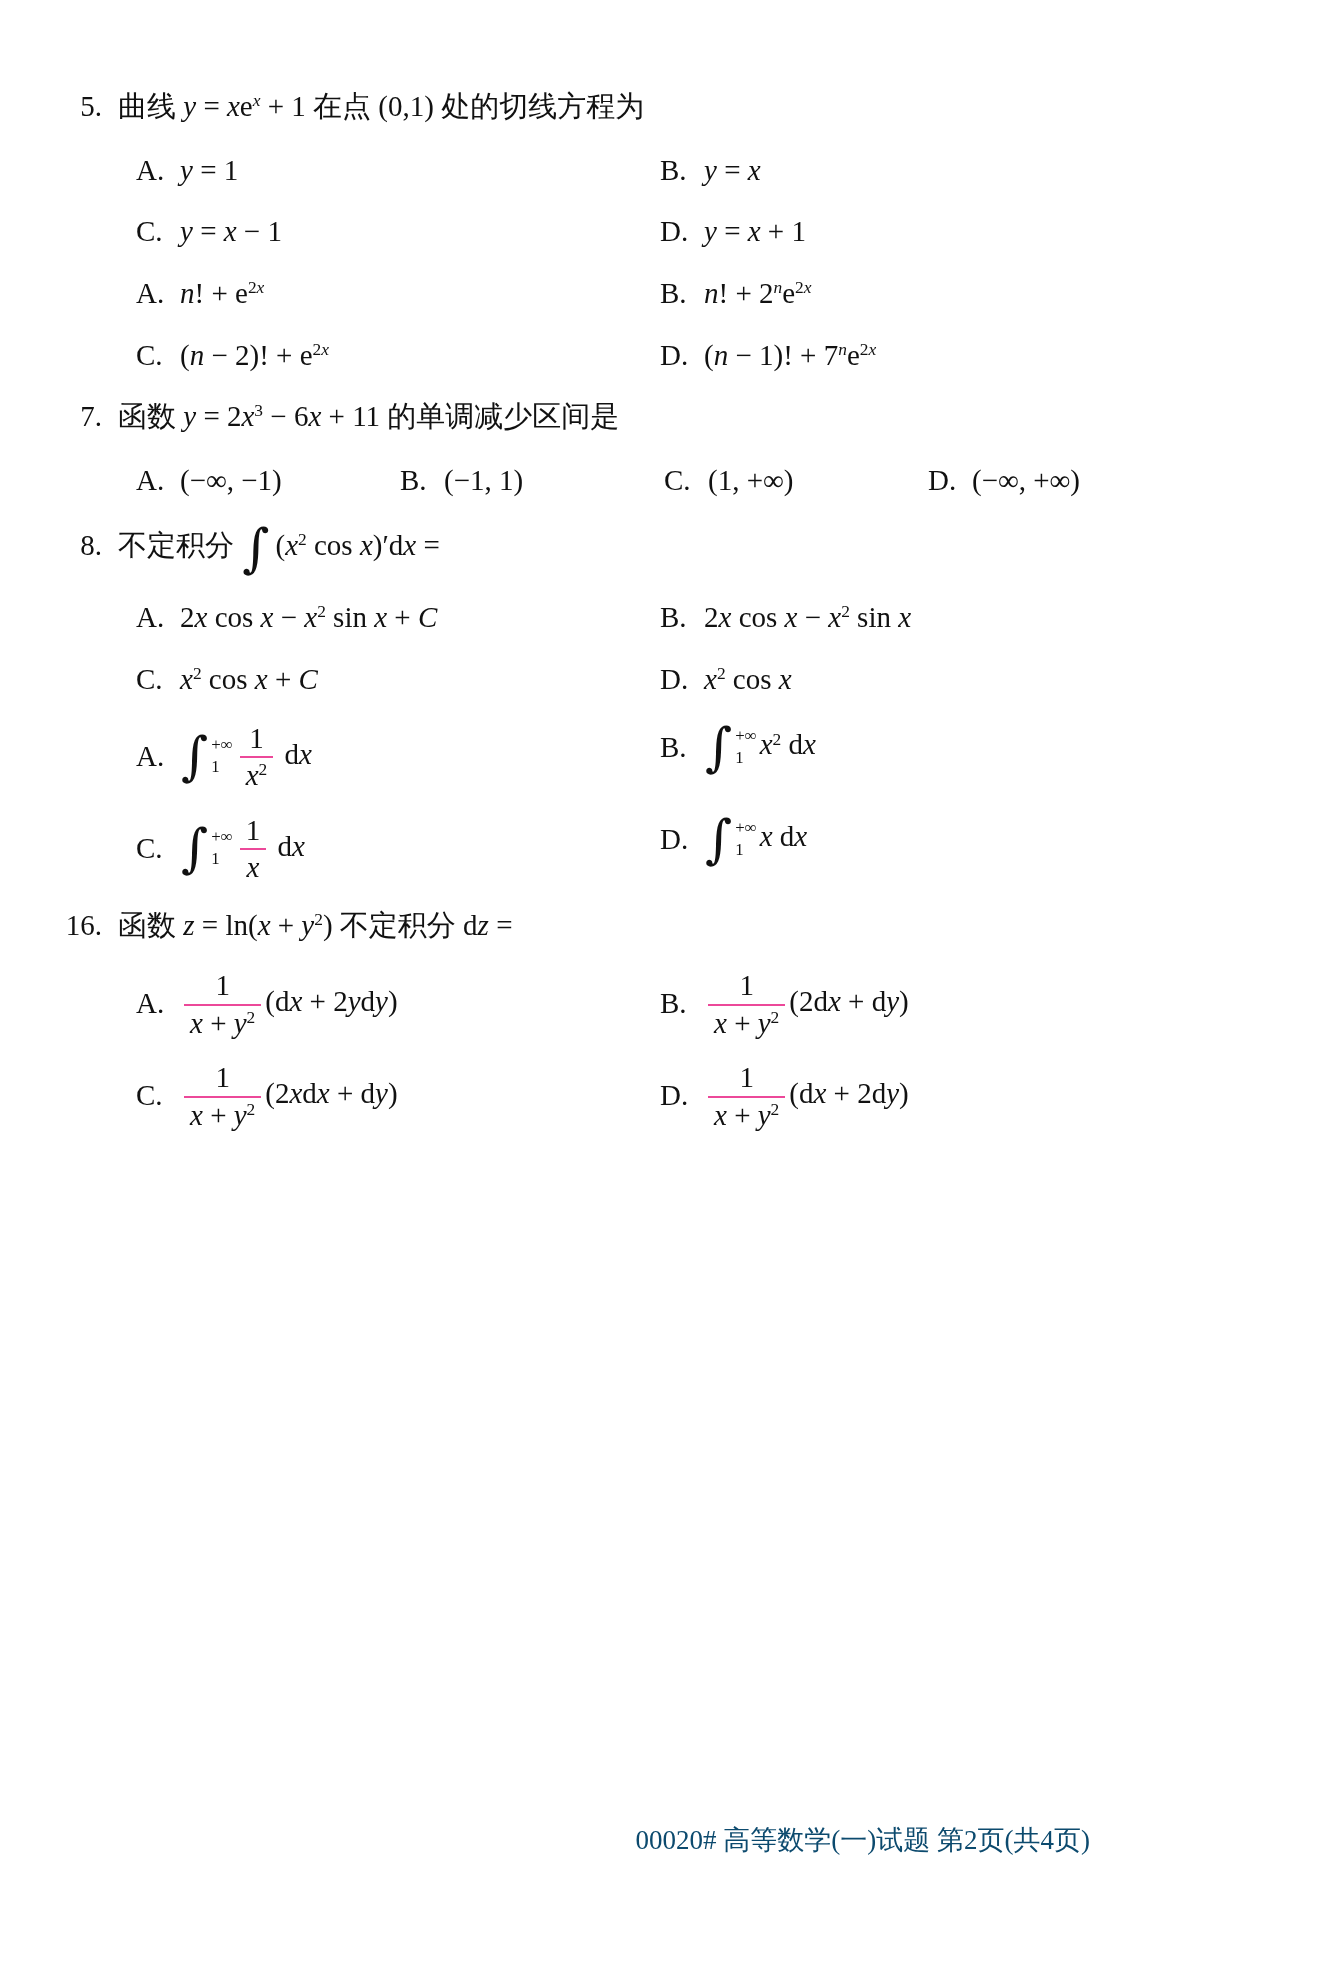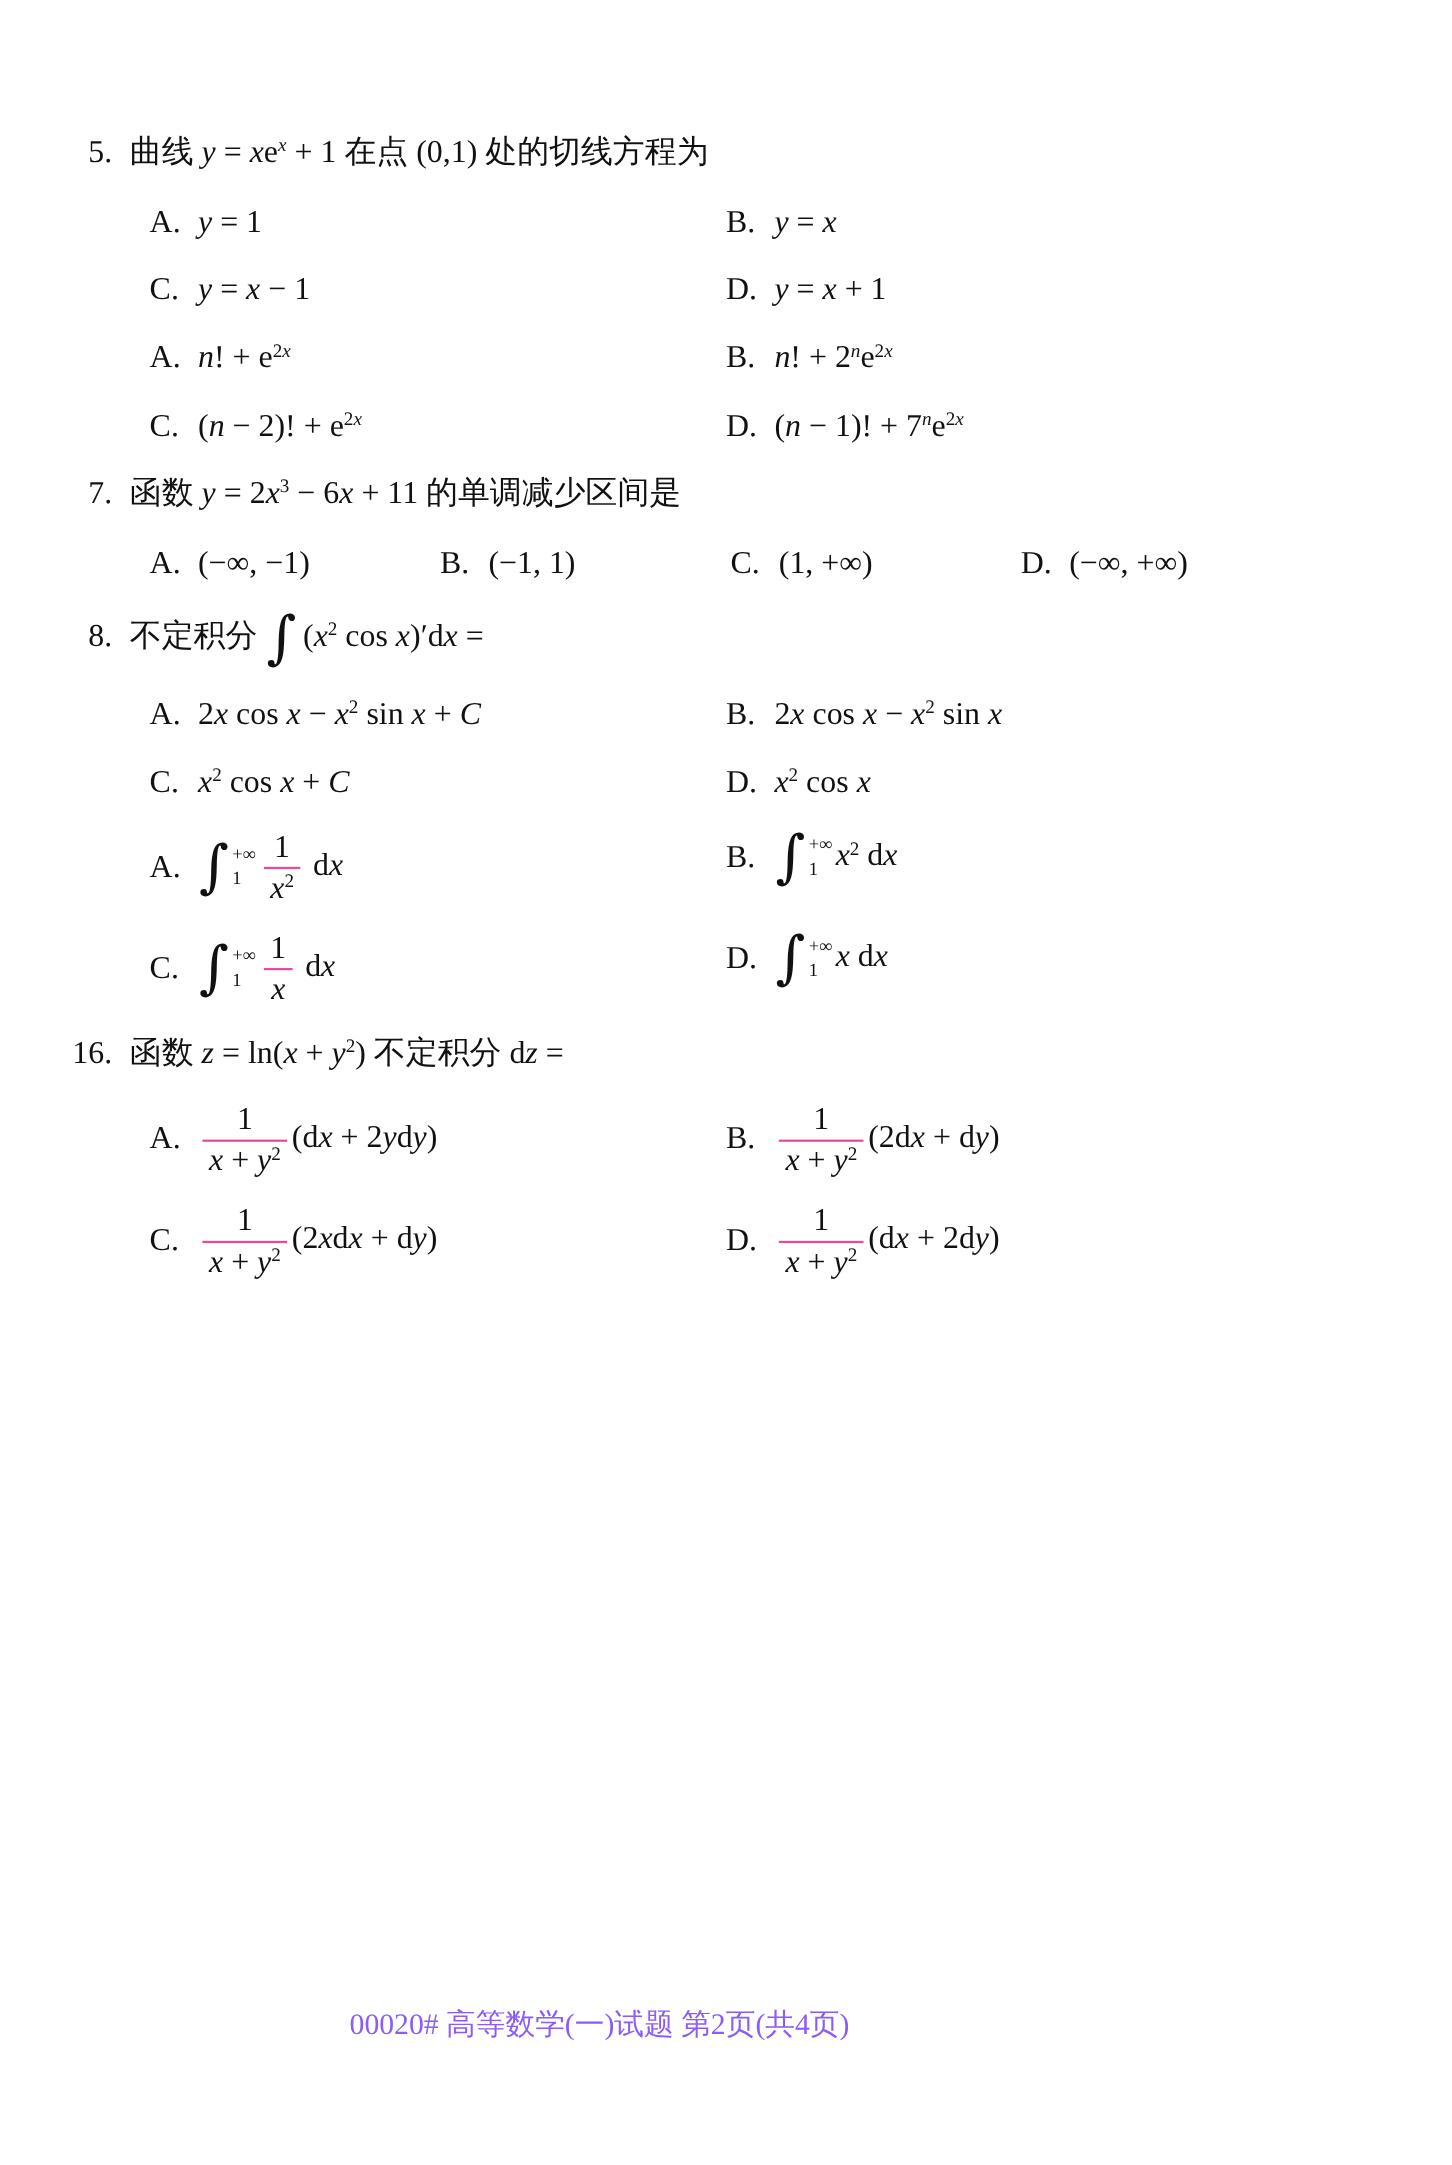--- a/index.html
+++ b/index.html
@@ -5,42 +5,42 @@
   * { margin:0; padding:0; box-sizing:border-box; }
   html,body { background:#ffffff; }
   .page {
     position:relative;
     width:1320px; height:1968px;
     background:#ffffff;
     color:#111111;
     font-family:"Liberation Serif","DejaVu Serif",serif;
     overflow:hidden;
   }
-  .content { padding:120px 30px 0 62px; }
+  .content { padding:88px 30px 0 62px; }
   .question { margin-bottom:2px; }
   .stem { font-size:29px; line-height:1.3; margin-bottom:26px; white-space:nowrap; }
   .qnum { display:inline-block; width:40px; text-align:right; margin-right:16px; font-style:normal; }
   .optrow { display:flex; align-items:flex-start; padding-left:74px; margin-bottom:24px; font-size:29px; line-height:1.3; }
   .opt { width:524px; display:flex; align-items:center; white-space:nowrap; }
   .opt.opt4 { width:264px; }
   .opt:last-child { width:auto; }
   .olabel { flex:none; width:44px; font-style:normal; }
   
   .math { font-family:"Liberation Serif","DejaVu Serif",serif; font-style:italic; }
   .math .rm { font-style:normal; }
   .math sup { font-size:0.6em; line-height:0; vertical-align:0.55em; }
   .frac { display:inline-block; text-align:center; vertical-align:middle; margin:0 4px; }
   .frac .num { display:block; padding:0 6px 3px; line-height:1.05; }
   .frac .den { display:block; border-top:2px solid #ec4899; padding:2px 6px 0; line-height:1.05; }
   .intwrap { display:inline-flex; align-items:center; vertical-align:middle; font-style:normal; margin:0 3px 0 1px; }
   .intsign { font-size:1.8em; line-height:0.95; font-family:"DejaVu Serif",serif; }
   .intlims { display:inline-flex; flex-direction:column; justify-content:space-between; height:2.45em; font-size:0.58em; line-height:1; margin-left:3px; padding:1px 0; }
   .footer {
     position:absolute; top:1822px; left:0; right:230px;
-    text-align:center; font-size:27px; color:#8b5cf6;
+    text-align:right; font-size:27px; color:#0c4a6e;
   }
 </style>
 </head>
 <body>
 
 <div class="page">
   <main class="content">
 
     <section class="question">
       <div class="stem math">

